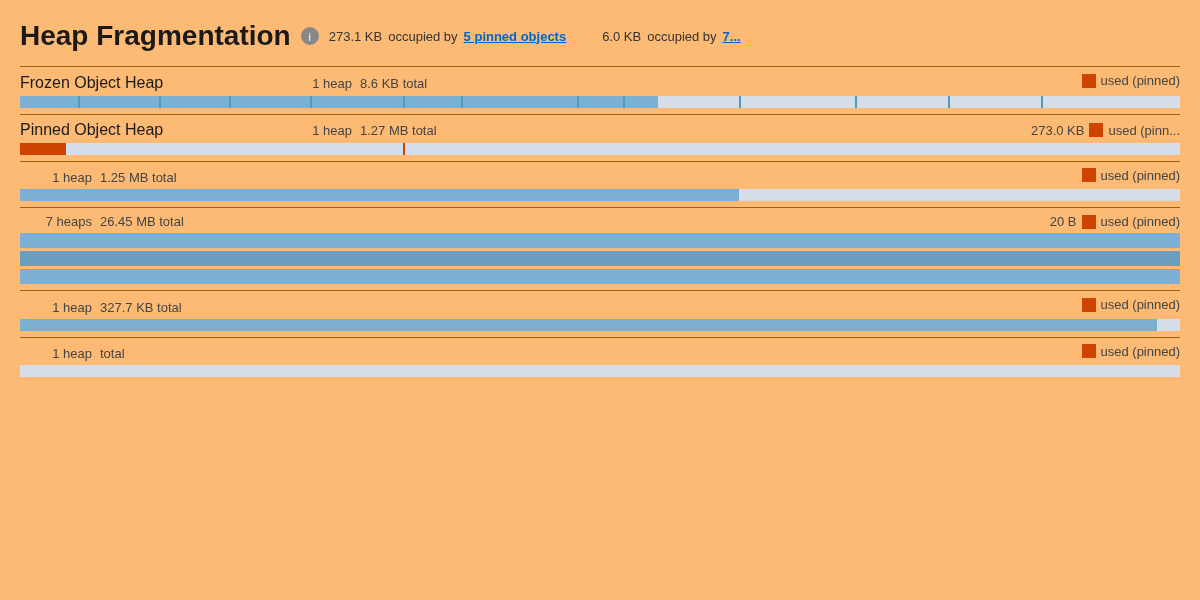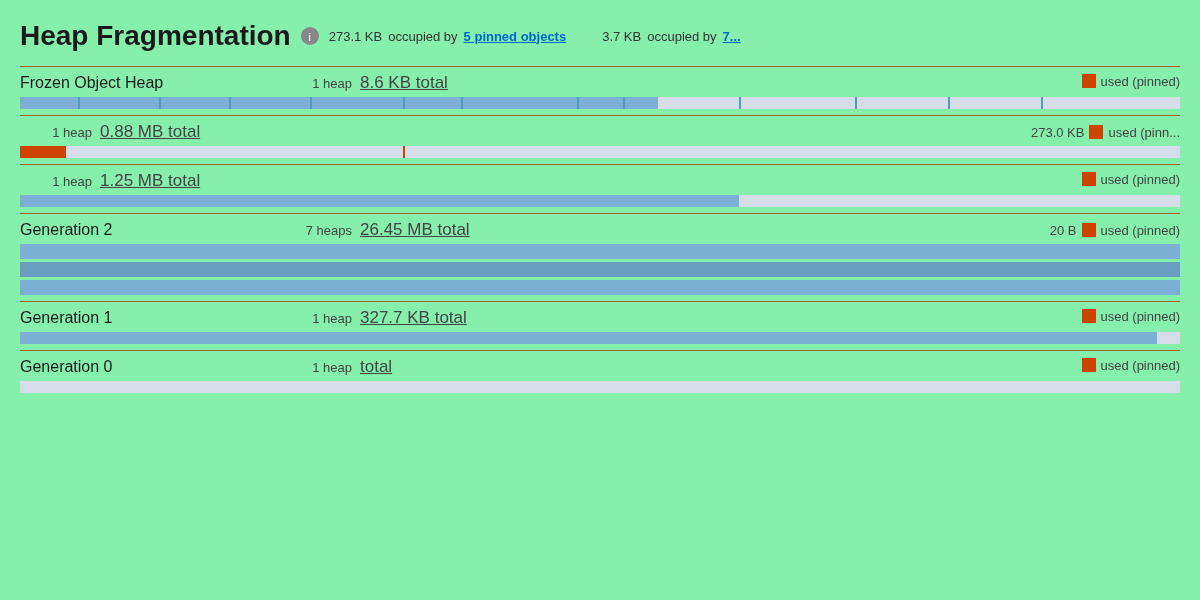--- a/index.html
+++ b/index.html
@@ -6,21 +6,21 @@
     body {
       font-family: 'Segoe UI', Arial, sans-serif;
       background: #f0f0f0;
       color: #1a1a1a;
       font-size: 14px;
       overflow: hidden;
     }
     .container {
       width: 1200px;
       height: 600px;
-      background: #86efac;
+      background: #fdba74;
       padding: 20px 20px 0 20px;
       overflow: hidden;
     }
     .header {
       display: flex;
       align-items: center;
       margin-bottom: 14px;
       gap: 10px;
     }
     .title {
@@ -78,28 +78,27 @@
       width: 80px;
       flex-shrink: 0;
       font-size: 13px;
       color: #444;
       text-align: right;
       padding-right: 8px;
     }
     .heap-size {
       width: 120px;
       flex-shrink: 0;
-      font-size: 17px;
+      font-size: 13px;
       color: #444;
-      text-decoration: underline;
     }
     .heap-legend {
       margin-left: auto;
       display: flex;
-      align-items: flex-start;
+      align-items: center;
       gap: 5px;
       font-size: 13px;
       color: #444;
       flex-shrink: 0;
     }
     .legend-box {
       width: 14px;
       height: 14px;
       background: #cc4400;
       flex-shrink: 0;
@@ -164,21 +163,21 @@
 <div class="container">
 
   <div class="header">
     <span class="title">Heap Fragmentation</span>
     <div class="info-icon">ℹ</div>
     <div class="header-stats">
       <span>273.1 KB</span>
       <span>occupied by</span>
       <a class="pinned-link">5 pinned objects</a>
       <span class="stat-separator"></span>
-      <span>3.7 KB</span>
+      <span>6.0 KB</span>
       <span>occupied by</span>
       <a class="pinned-link">7...</a>
     </div>
   </div>
 
   <div id="heap-list">
       <div class="heap-section">
         <div class="heap-row">
           <span class="heap-name">Frozen Object Heap</span>
           <span class="heap-count">1  heap</span>
@@ -199,22 +198,23 @@
           <div class="frozen-tick" style="left: 48%;"></div>
           <div class="frozen-tick" style="left: 52%;"></div>
           <div class="frozen-tick" style="left: 62%;"></div>
           <div class="frozen-tick" style="left: 72%;"></div>
           <div class="frozen-tick" style="left: 80%;"></div>
           <div class="frozen-tick" style="left: 88%;"></div>
         </div>
       </div>
       <div class="heap-section">
         <div class="heap-row">
-          <span class="heap-count">1  heap</span>
-          <span class="heap-size">0.88 MB  total</span>
+          <span class="heap-name">Pinned Object Heap</span>
+          <span class="heap-count">1  heap</span>
+          <span class="heap-size">1.27 MB  total</span>
           <div class="heap-legend">
             <span>273.0 KB</span>
             <div class="legend-box"></div>
             <span>used (pinn...</span>
           </div>
         </div>
         <div class="bar-container" style="background: rgb(212, 221, 232);">
           <div class="bar-pinned" style="width: 4%;"></div>
           <div class="pinned-marker" style="left: 33%;"></div>
         </div>
@@ -227,52 +227,49 @@
             <div class="legend-box"></div>
             <span>used (pinned)</span>
           </div>
         </div>
         <div class="bar-container" style="background: rgb(212, 221, 232);">
           <div class="bar-large" style="width: 62%;"></div>
         </div>
       </div>
       <div class="heap-section">
         <div class="heap-row">
-          <span class="heap-name">Generation 2</span>
           <span class="heap-count">7  heaps</span>
           <span class="heap-size">26.45 MB  total</span>
           <div class="heap-legend">
             <span>20 B</span>
             <div class="legend-box"></div>
             <span>used (pinned)</span>
           </div>
         </div>
         <div class="gen2-bars">
           <div style="height: 15px; background: rgb(123, 175, 212); margin-bottom: 3px; width: 100%;"></div>
           <div style="height: 15px; background: rgb(106, 158, 192); margin-bottom: 3px; width: 100%;"></div>
           <div style="height: 15px; background: rgb(123, 175, 212); margin-bottom: 3px; width: 100%;"></div>
         </div>
       </div>
       <div class="heap-section">
         <div class="heap-row">
-          <span class="heap-name">Generation 1</span>
           <span class="heap-count">1  heap</span>
           <span class="heap-size">327.7 KB  total</span>
           <div class="heap-legend">
             <div class="legend-box"></div>
             <span>used (pinned)</span>
           </div>
         </div>
         <div class="bar-container" style="background: rgb(212, 221, 232);">
           <div class="bar-gen1" style="width: 98%;"></div>
         </div>
       </div>
       <div class="heap-section">
         <div class="heap-row">
-          <span class="heap-name">Generation 0</span>
           <span class="heap-count">1  heap</span>
           <span class="heap-size">total</span>
           <div class="heap-legend">
             <div class="legend-box"></div>
             <span>used (pinned)</span>
           </div>
         </div>
         <div class="bar-container" style="background: rgb(212, 221, 232);"></div>
       </div>
     </div>

